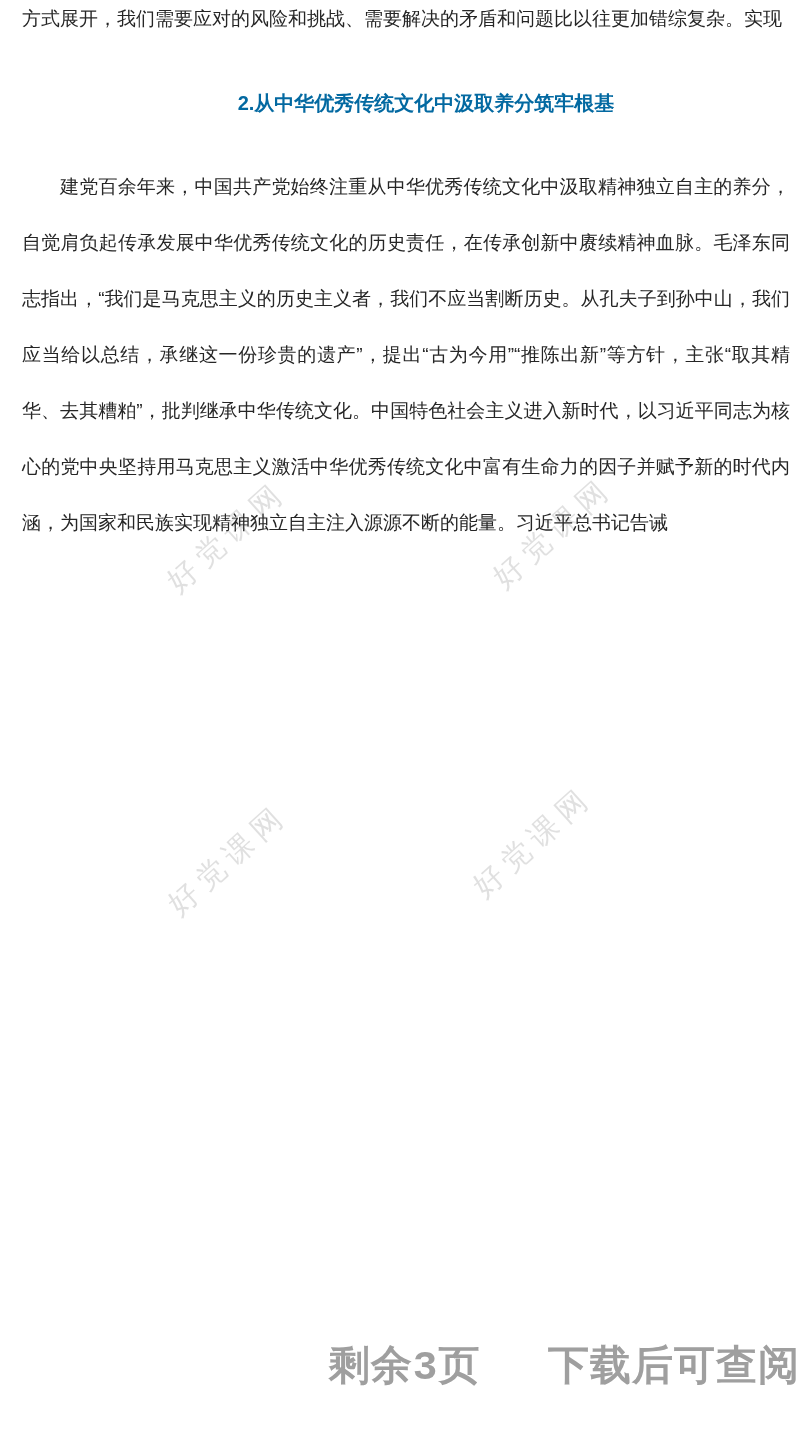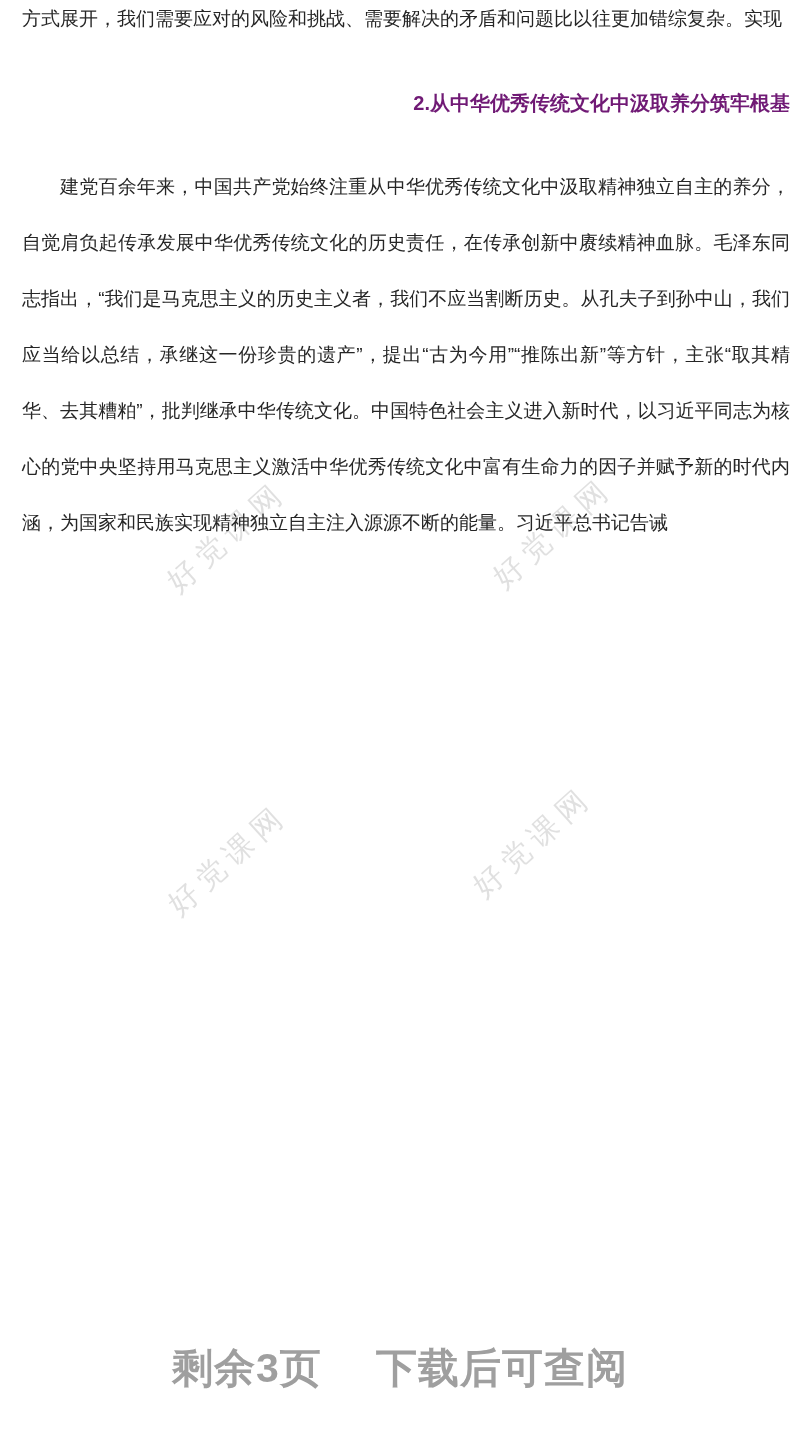--- a/index.html
+++ b/index.html
@@ -52,37 +52,37 @@
   .doc p.first {
     margin-top: -13px;
   }
   .doc p.para-2 {
     margin-top: 22px;
   }
   .doc h3.section-heading {
     margin: 28px 0 0 0;
     font-size: 20px;
     font-weight: bold;
-    color: #701a75;
+    color: #0369a1;
     line-height: 56px;
     text-indent: 2em;
-    text-align: right;
+    text-align: center;
   }
   .doc p.indented {
     margin-top: 28px;
     text-indent: 2em;
   }
   
   .remaining-notice {
     position: absolute;
     top: 1344px;
     left: 0;
     width: 100%;
-    text-align: center;
-    font-family: Liberation Sans, sans-serif;
+    text-align: right;
+    font-family: Liberation Mono, monospace;
     font-weight: bold;
     font-size: 41px;
     line-height: 48px;
     color: #9f9f9f;
     letter-spacing: 1px;
   }
 </style>
 </head>
 <body>
 

